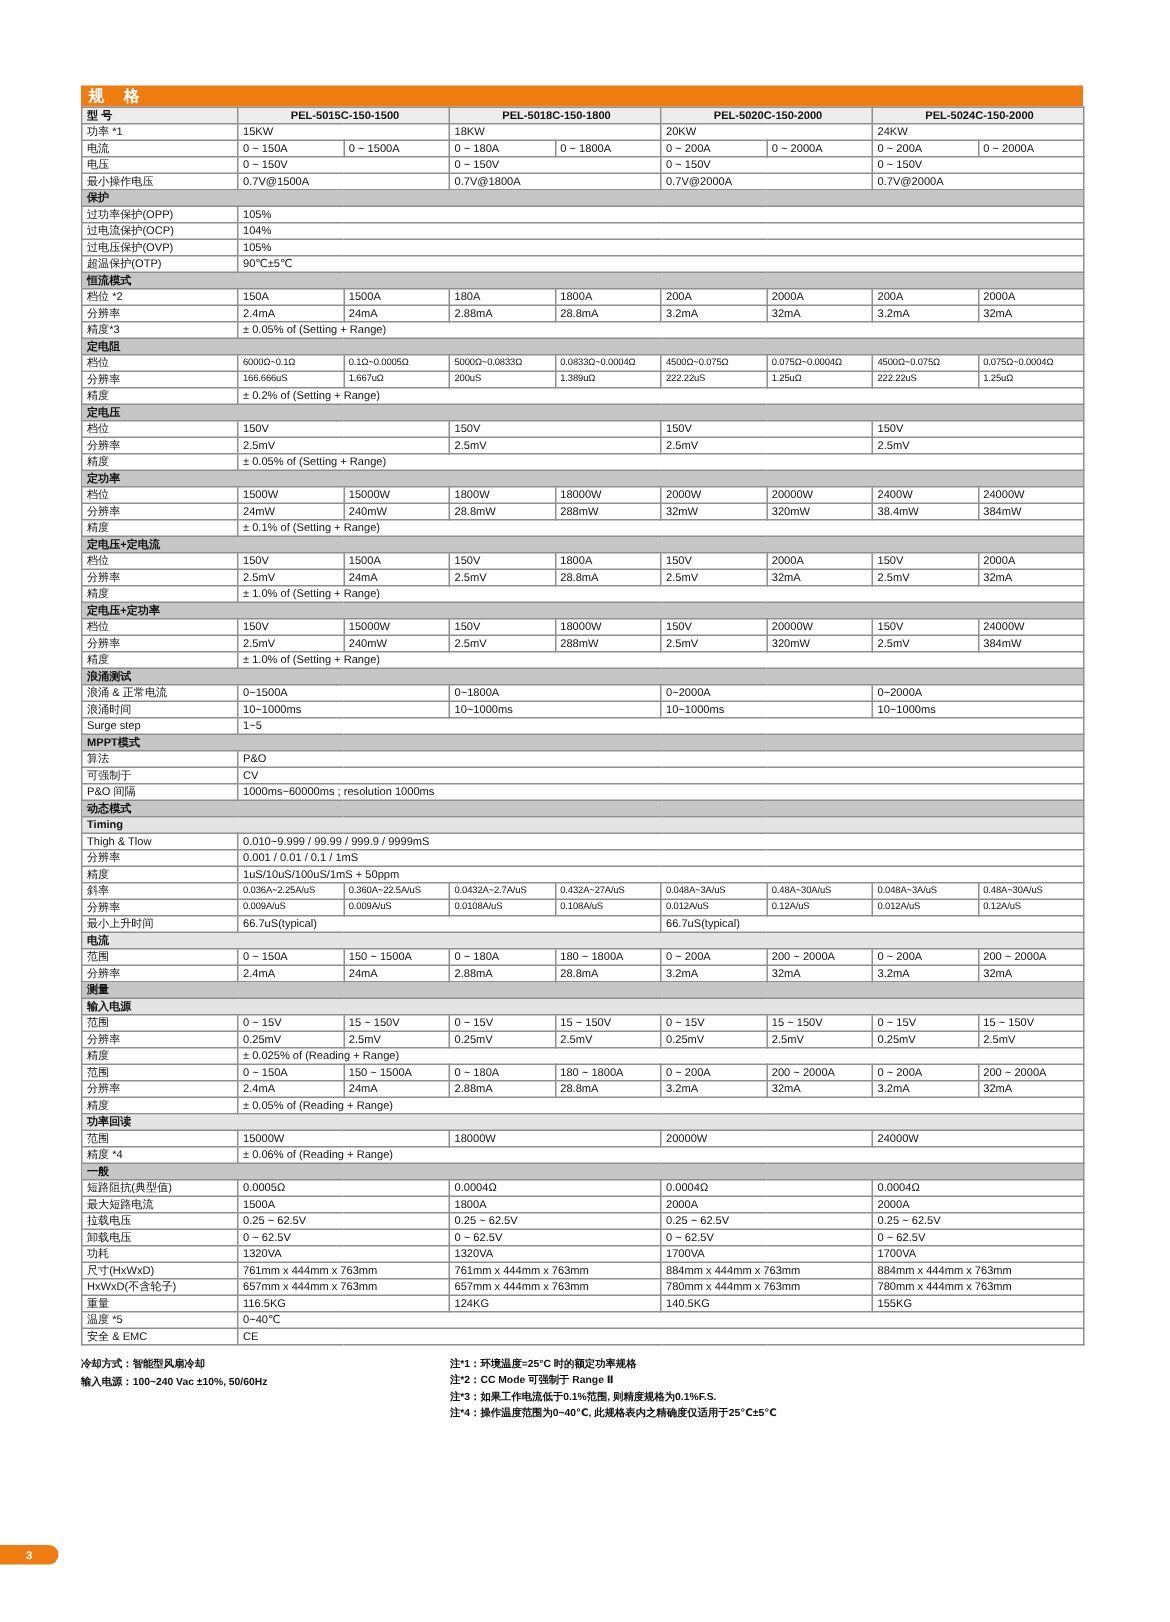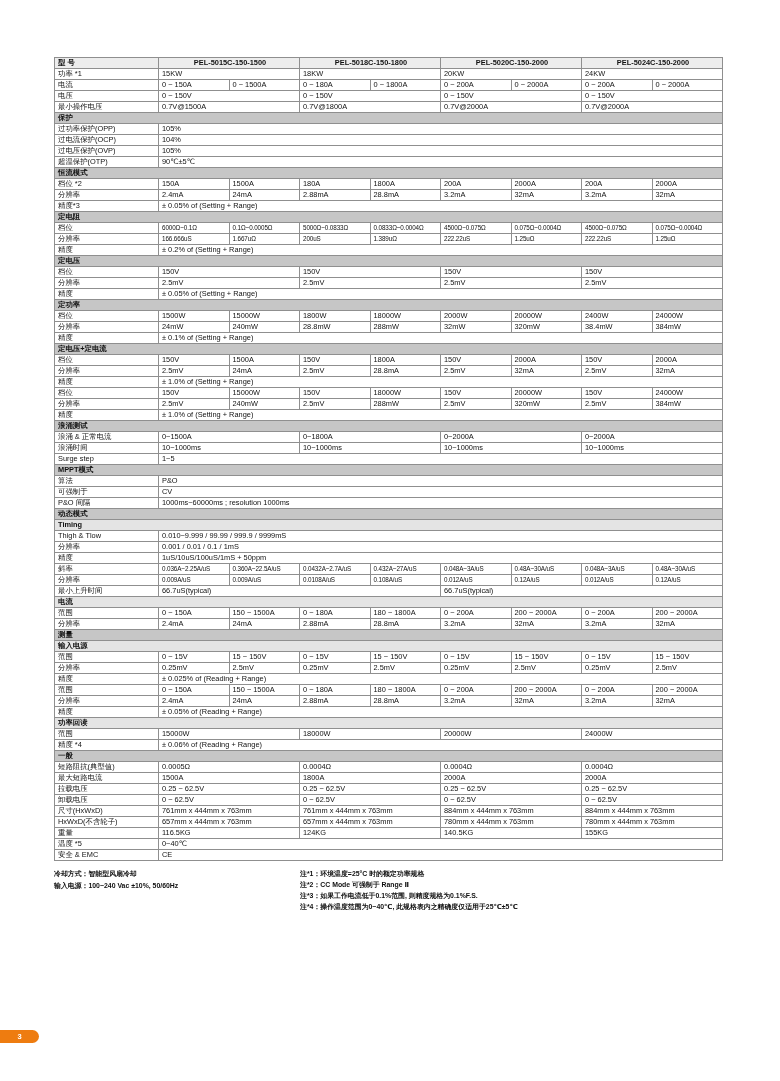--- a/index.html
+++ b/index.html
@@ -36,20 +36,23 @@
   .page-pill{
     position:absolute;left:0;top:1030px;width:39px;height:13px;
     background:#ee7c10;color:#fff;font-weight:bold;font-size:7.5px;
     border-radius:0 7px 7px 0;display:flex;align-items:center;justify-content:center;
   }
 </style>
 </head>
 <body>
 
 <div class="content">
+  <div class="title-bar">
+    <span>规 格</span>
+  </div>
 
   <table class="spec">
     <colgroup>
       <col class="c-lab">
       <col class="c-val">
         <col class="c-val">
         <col class="c-val">
         <col class="c-val">
       <col class="c-val">
         <col class="c-val">
@@ -245,20 +248,23 @@
           <td colspan="1">28.8mA</td>
           <td colspan="1">2.5mV</td>
           <td colspan="1">32mA</td>
           <td colspan="1">2.5mV</td>
           <td colspan="1">32mA</td>
         </tr>
         <tr class="row">
           <td class="lab">精度</td>
           <td colspan="8">± 1.0% of (Setting + Range)</td>
         </tr>
+        <tr class="sec">
+          <td colspan="9">定电压+定功率</td>
+        </tr>
         <tr class="row">
           <td class="lab">档位</td>
           <td colspan="1">150V</td>
           <td colspan="1">15000W</td>
           <td colspan="1">150V</td>
           <td colspan="1">18000W</td>
           <td colspan="1">150V</td>
           <td colspan="1">20000W</td>
           <td colspan="1">150V</td>
           <td colspan="1">24000W</td>
@@ -479,20 +485,27 @@
           <td colspan="2">0.25 ~ 62.5V</td>
           <td colspan="2">0.25 ~ 62.5V</td>
           <td colspan="2">0.25 ~ 62.5V</td>
         </tr>
         <tr class="row">
           <td class="lab">卸载电压</td>
           <td colspan="2">0 ~ 62.5V</td>
           <td colspan="2">0 ~ 62.5V</td>
           <td colspan="2">0 ~ 62.5V</td>
           <td colspan="2">0 ~ 62.5V</td>
+        </tr>
+        <tr class="row">
+          <td class="lab">功耗</td>
+          <td colspan="2">1320VA</td>
+          <td colspan="2">1320VA</td>
+          <td colspan="2">1700VA</td>
+          <td colspan="2">1700VA</td>
         </tr>
         <tr class="row">
           <td class="lab">尺寸(HxWxD)</td>
           <td colspan="2">761mm x 444mm x 763mm</td>
           <td colspan="2">761mm x 444mm x 763mm</td>
           <td colspan="2">884mm x 444mm x 763mm</td>
           <td colspan="2">884mm x 444mm x 763mm</td>
         </tr>
         <tr class="row">
           <td class="lab">HxWxD(不含轮子)</td>

